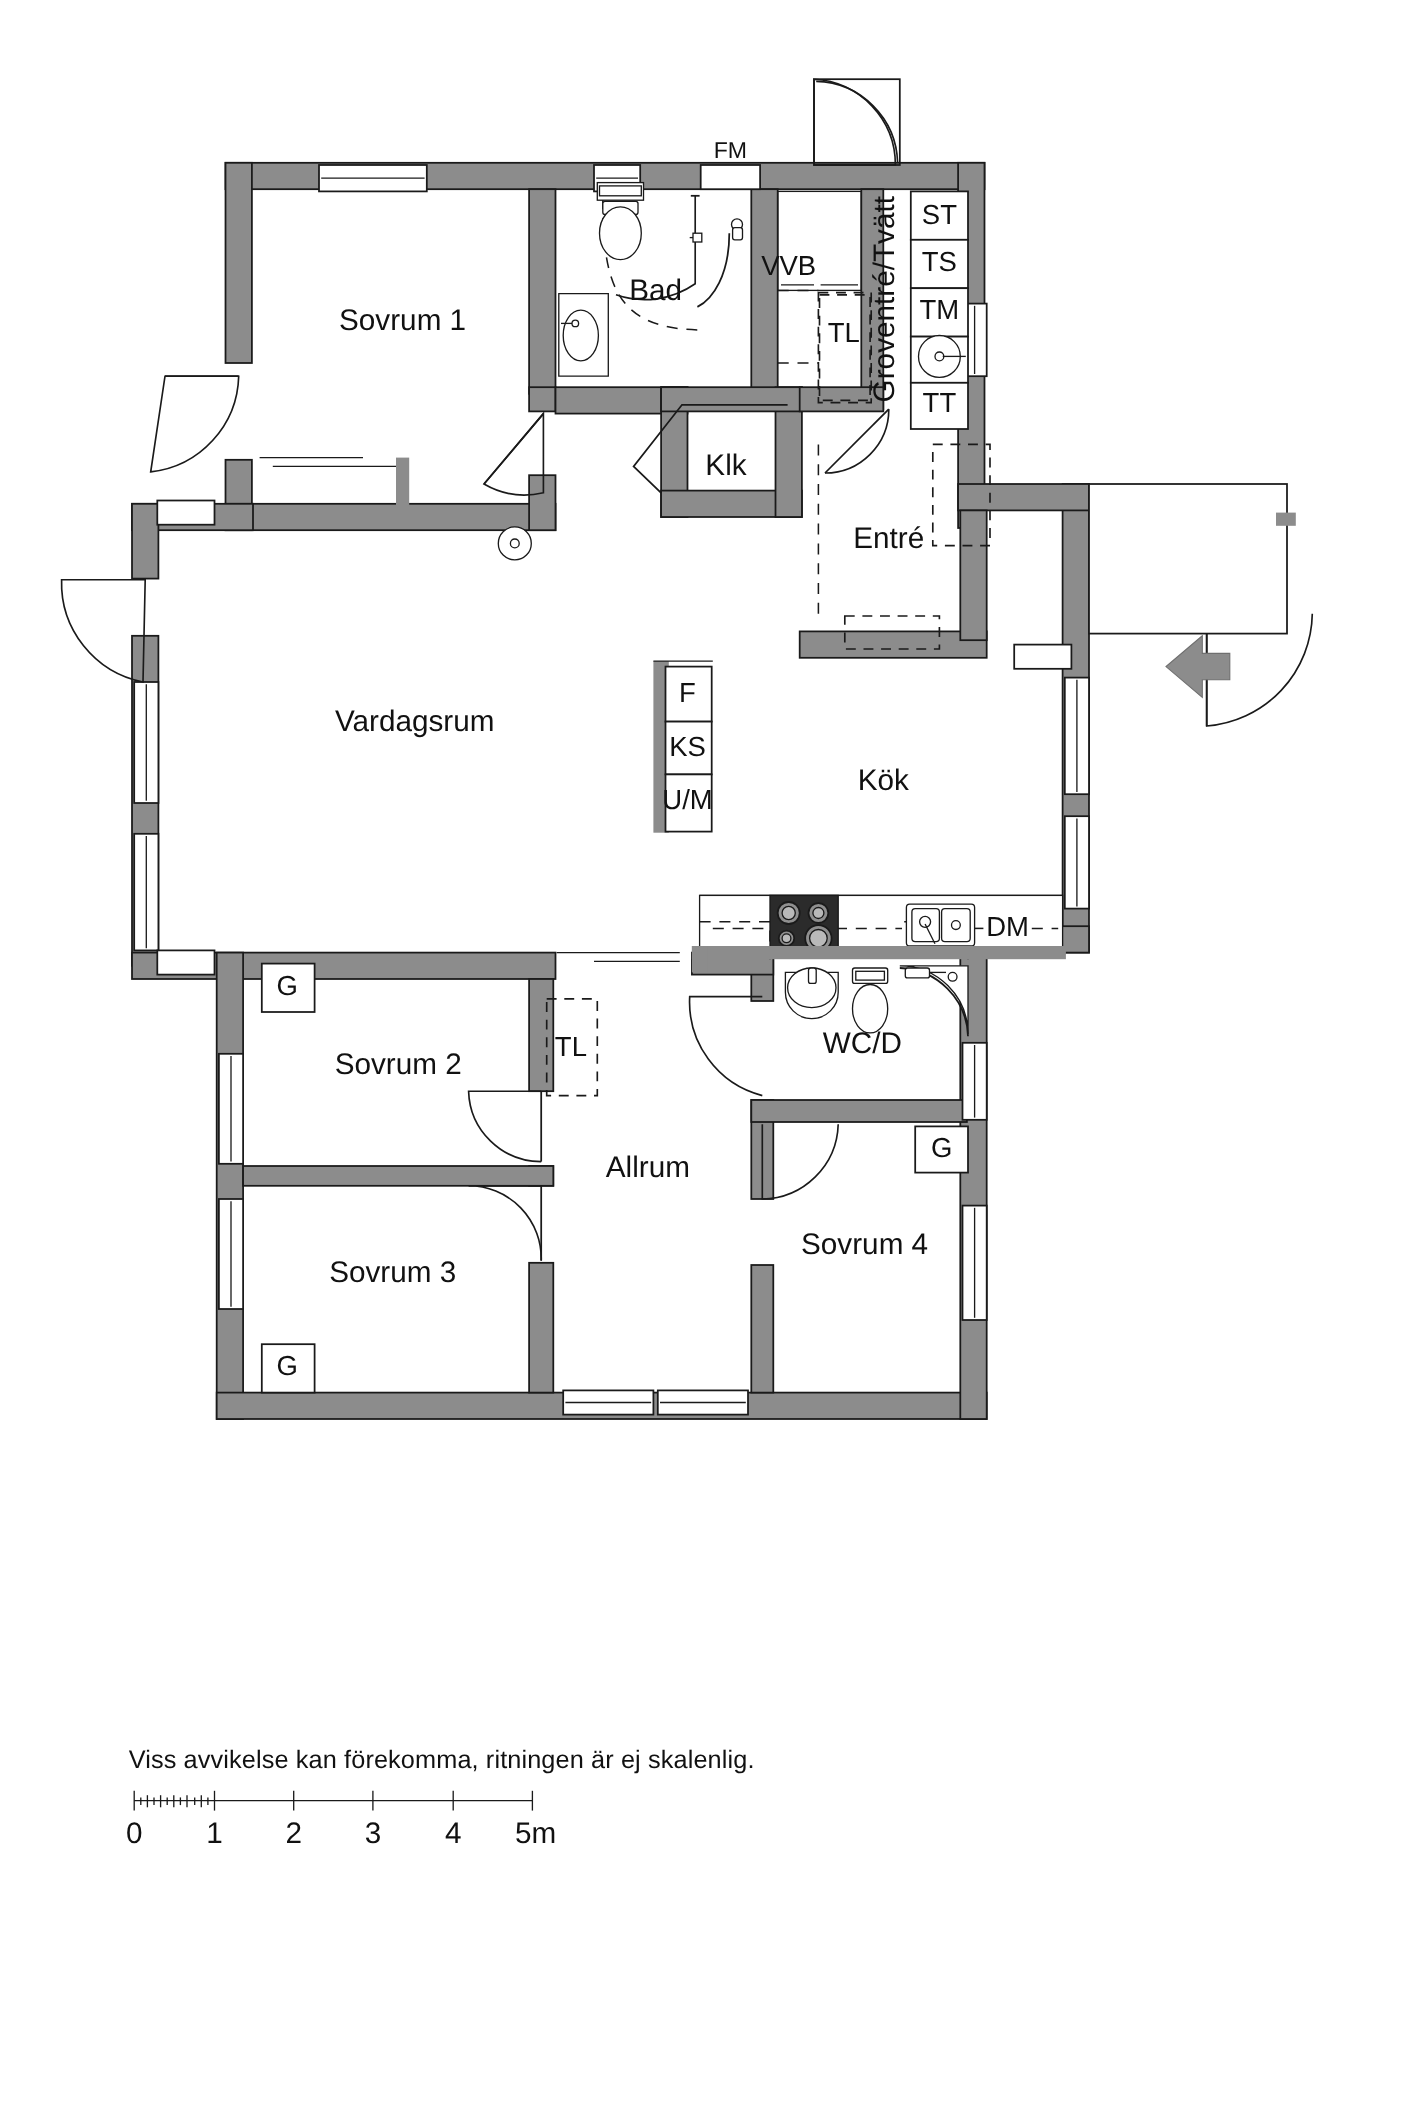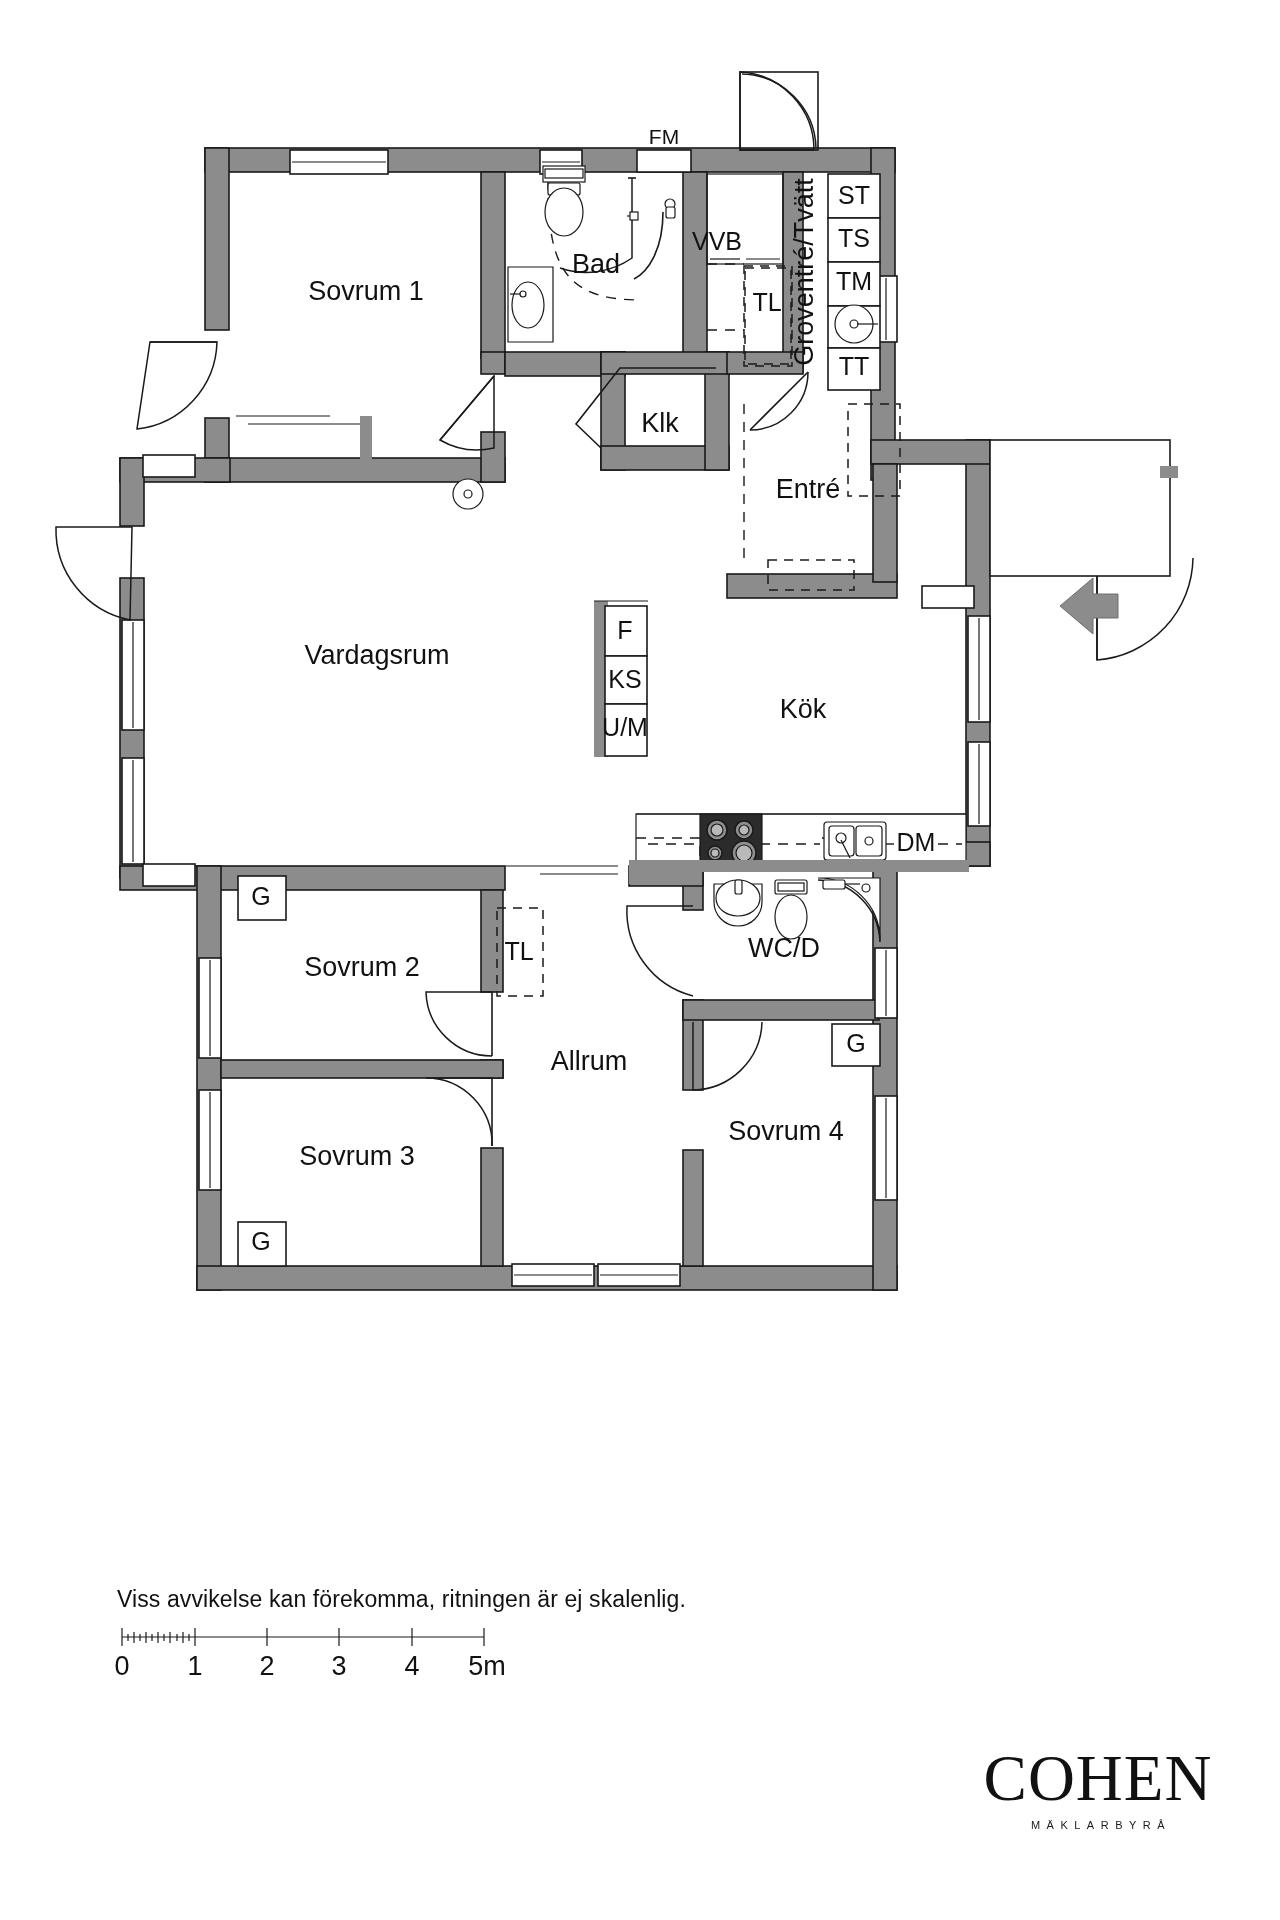--- a/index.html
+++ b/index.html
@@ -442,18 +442,14 @@
       <text class="scale-num" x="195" y="1668">1</text>
       <text class="scale-num" x="267" y="1668">2</text>
       <text class="scale-num" x="339" y="1668">3</text>
       <text class="scale-num" x="412" y="1668">4</text>
       <text class="scale-num" x="487" y="1668">5m</text>
     </g>
   </svg>
 
   <div class="caption">Viss avvikelse kan förekomma, ritningen är ej skalenlig.</div>
 
-  <div class="logo">
-    <div class="logo-word">COHEN</div>
-    <div class="logo-sub">MÄKLARBYRÅ</div>
-  </div>
 
 </div>
 
 </body></html>

